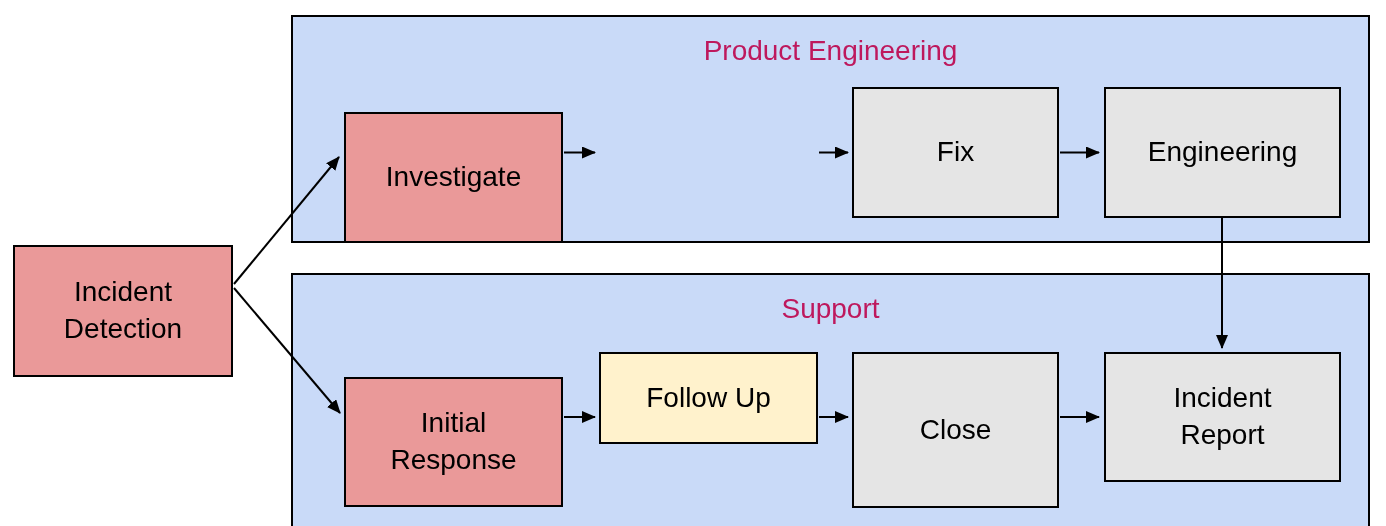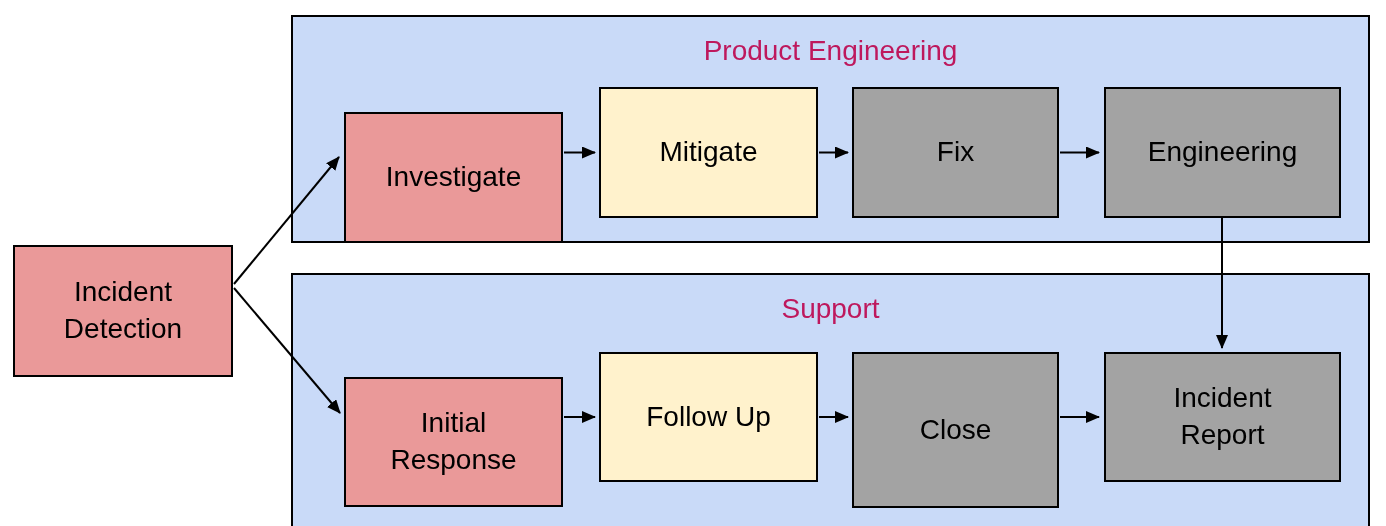--- a/index.html
+++ b/index.html
@@ -36,29 +36,29 @@
     align-items: center;
     justify-content: center;
     text-align: center;
     font-size: 28px;
     line-height: 1.32;
     white-space: pre-line;
     color: #000000;
   }
   .fill-red    { background: #EA9999; margin-top: 25px; }
   .fill-yellow { background: #FFF2CC; }
-  .fill-green  { background: #a3a3a3; align-items: center; }
+  .fill-green  { background: #e5e5e5; align-items: center; }
 
   .node-incident-detection { left: 13px;   top: 220px; width: 220px; height: 132px; }
   .node-investigate        { left: 344px;  top: 87px;  width: 219px; height: 131px; }
   .node-mitigate           { left: 599px;  top: 87px;  width: 219px; height: 131px; }
   .node-fix                { left: 852px;  top: 87px;  width: 207px; height: 131px; }
   .node-postmortem         { left: 1104px; top: 87px;  width: 237px; height: 131px; }
   .node-initial-response   { left: 344px;  top: 352px; width: 219px; height: 130px; }
-  .node-follow-up          { left: 599px;  top: 352px; width: 219px; height: 130px; }
+  .node-follow-up          { left: 599px;  top: 352px; width: 219px; height: 92px; }
   .node-close              { left: 852px;  top: 352px; width: 207px; height: 156px; }
   .node-incident-report    { left: 1104px; top: 352px; width: 237px; height: 130px; }
 
   svg.edges-layer {
     position: absolute;
     left: 0; top: 0;
     width: 1386px;
     height: 526px;
     pointer-events: none;
   }
@@ -94,23 +94,20 @@
   </svg>
 
   <div class="node fill-red node-incident-detection">
     <span>Incident
 Detection</span>
   </div>
 
   <div class="node fill-red node-investigate">
     <span>Investigate</span>
   </div>
-  <div class="node fill-yellow node-mitigate">
-    <span>Mitigate</span>
-  </div>
   <div class="node fill-green node-fix">
     <span>Fix</span>
   </div>
   <div class="node fill-green node-postmortem">
     <span>Engineering</span>
   </div>
 
   <div class="node fill-red node-initial-response">
     <span>Initial
 Response</span>

